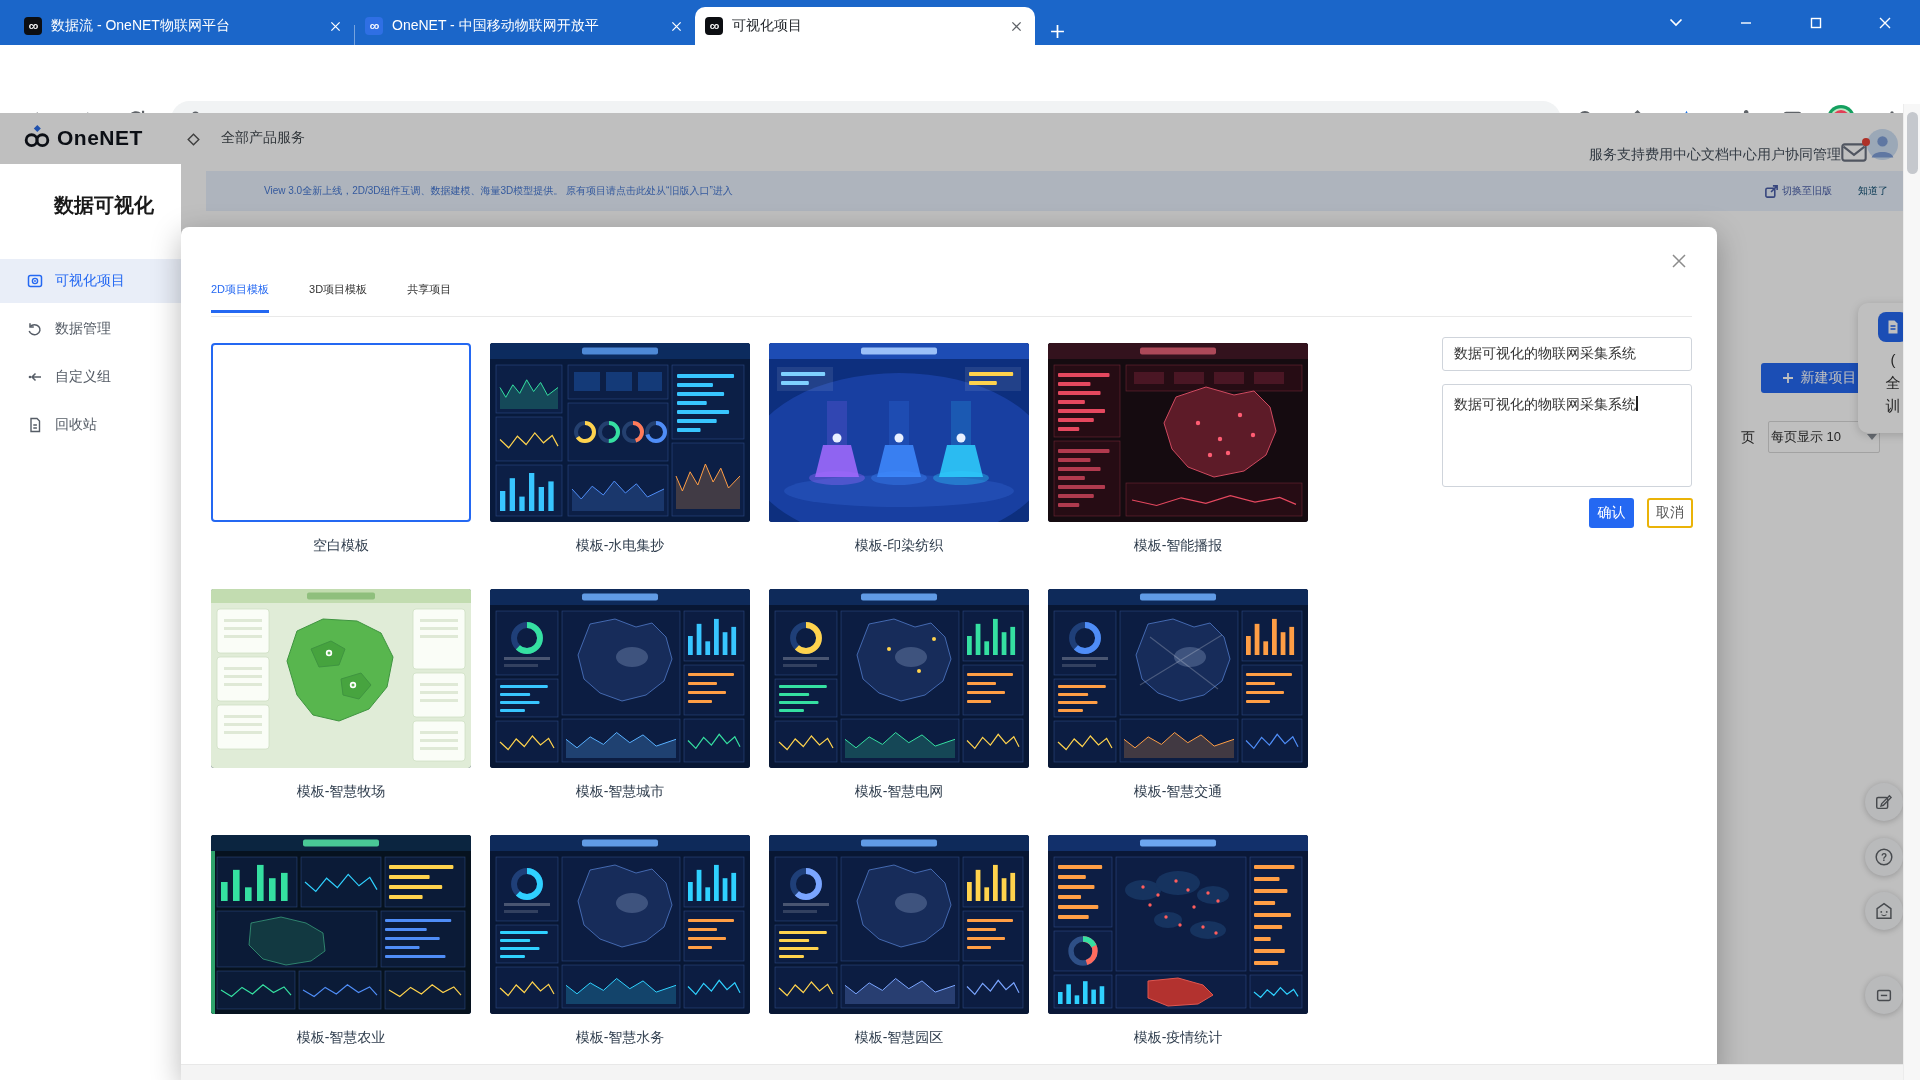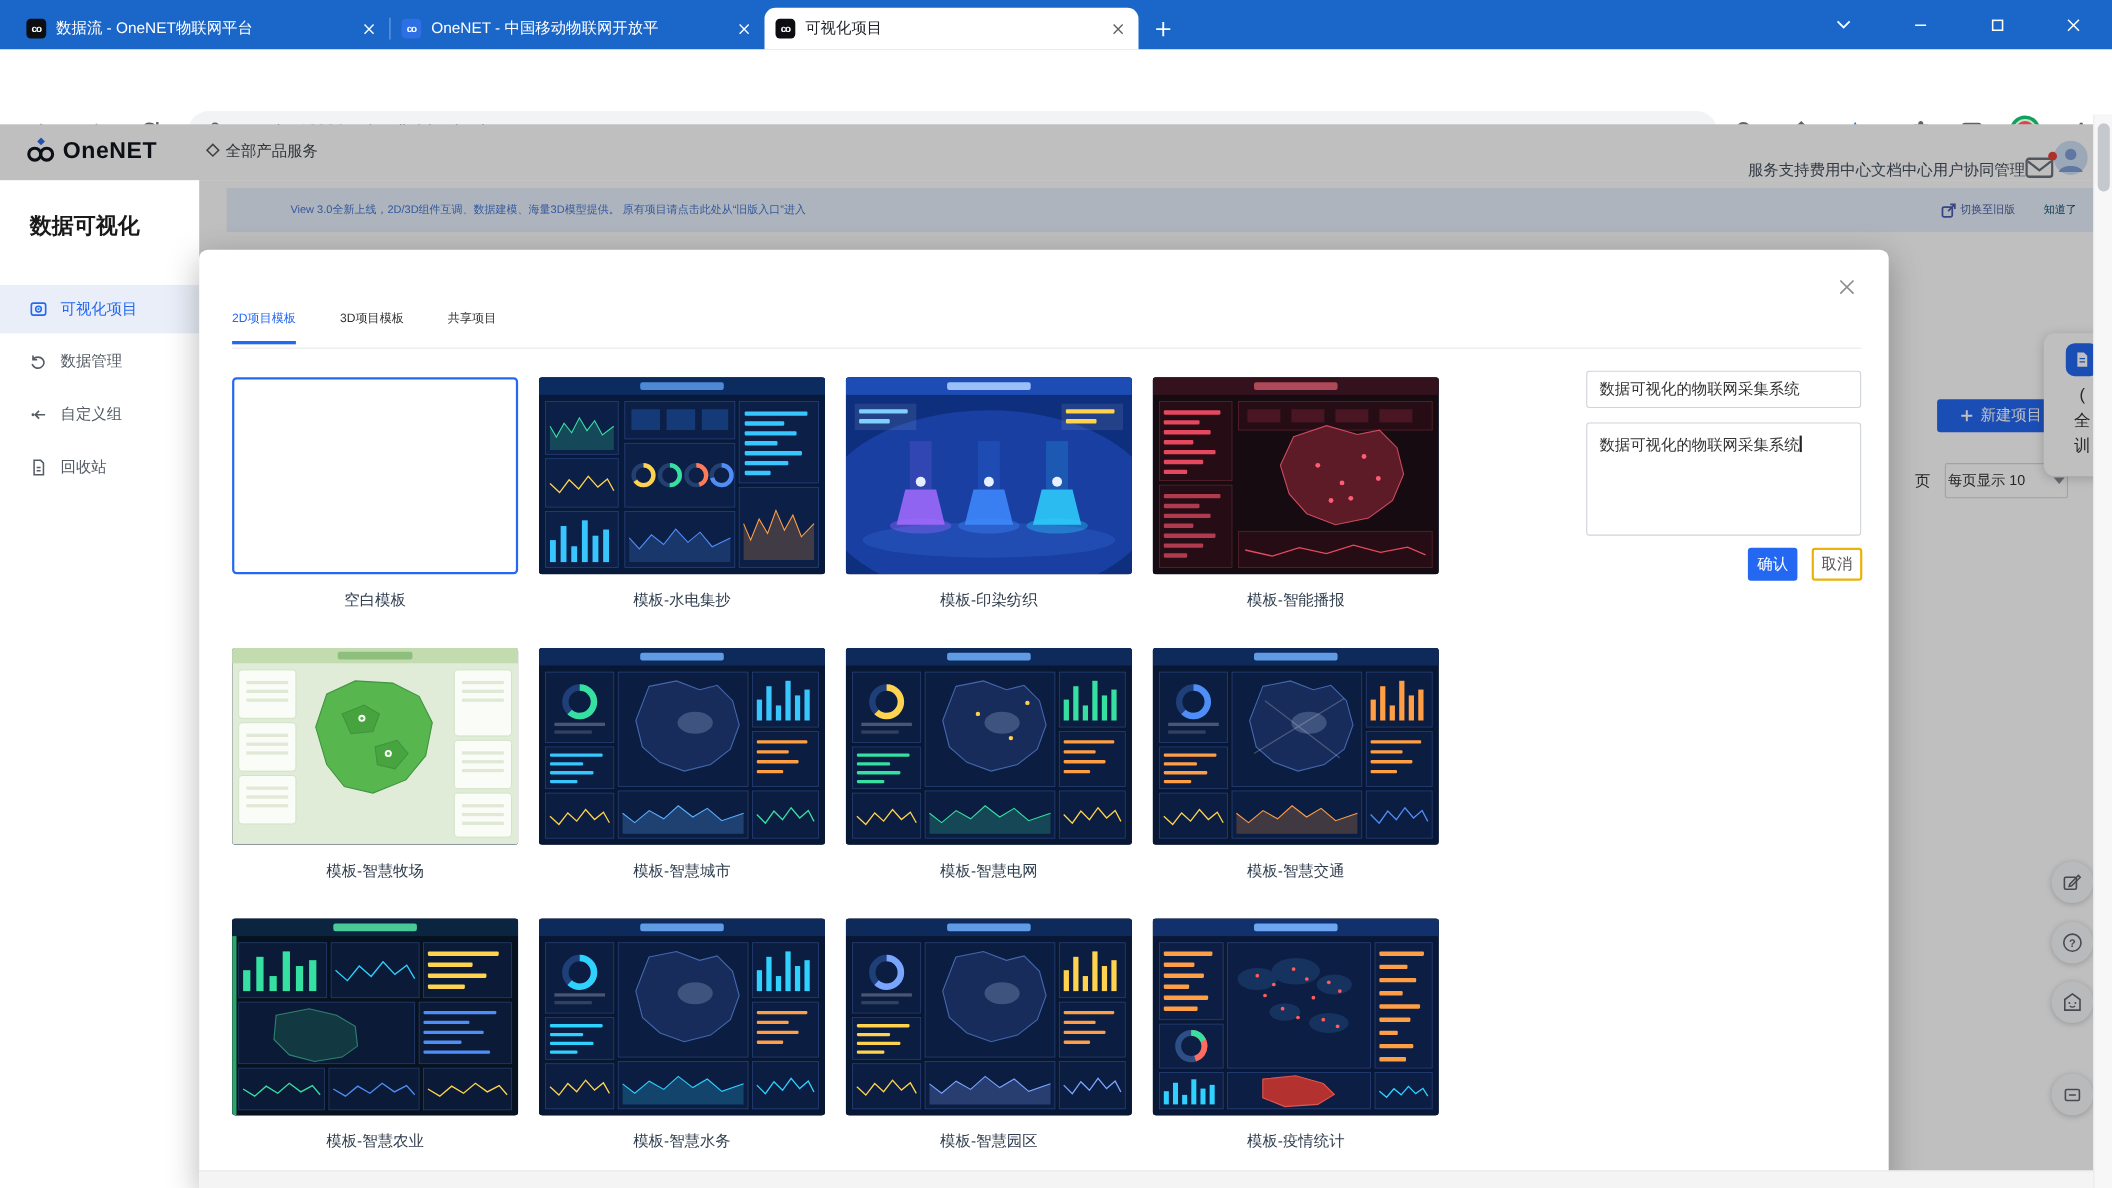--- a/index.html
+++ b/index.html
@@ -1,50 +1,50 @@
 <!DOCTYPE html>
 <html style="--accent: #2468f2; --titlebar: #1b66c9; --badge: #e94235; --bannerbg: #e8f1fc; --bannertext: #4677d2; --sideactive: #e9eef8; --star: #1a73e8;"><head>
 <meta charset="utf-8">
 <style>
   html,body{margin:0;padding:0;background:#333;}
   *{box-sizing:border-box;}
   #screen{position:relative;width:1920px;height:1080px;background:#fff;overflow:hidden;
     font-family:"Liberation Sans","DejaVu Sans",sans-serif;}
   
   #titlebar{position:absolute;left:0;top:0;width:1920px;height:45px;background:var(--titlebar,#1b66c9);}
-  #tabstrip{position:absolute;left:14px;top:7px;height:38px;display:flex;align-items:center;}
+  #tabstrip{position:absolute;left:14px;top:7px;height:38px;display:flex;align-items:flex-end;}
   .tab{width:340px;height:38px;display:flex;align-items:center;padding:0 10px;border-radius:10px 10px 0 0;
     color:#fff;font-size:14px;cursor:default;}
   .tab.active{background:#fff;color:#1f2328;}
   .tab-title{flex:1;overflow:hidden;white-space:nowrap;margin:0 9px;}
   .fav{width:18px;height:18px;border-radius:4px;display:flex;align-items:center;justify-content:center;
     font-size:9px;font-weight:bold;color:#fff;flex:none;letter-spacing:-1px;}
   .tab-close{width:18px;height:18px;display:flex;align-items:center;justify-content:center;flex:none;}
   .tab-sep{width:1px;height:20px;background:rgba(255,255,255,.4);}
   #newtab{width:28px;height:28px;margin-left:8px;display:flex;align-items:center;justify-content:center;}
   .winbtn{position:absolute;top:0;width:46px;height:45px;display:flex;align-items:center;justify-content:center;}
   #toolbar{position:absolute;left:0;top:45px;width:1920px;height:59px;background:#fff;}
   .tbtn{position:absolute;top:62px;width:24px;height:24px;display:flex;align-items:center;justify-content:center;}
   #urlbar{position:absolute;left:171px;top:56px;width:1390px;height:37px;border-radius:19px;background:#f1f3f4;
     display:flex;align-items:center;padding:0 18px;font-size:15px;color:#202124;gap:12px;}
   
   #siteheader{position:absolute;left:0;top:113px;width:1920px;height:51px;background:#fff;}
   #logo{position:absolute;left:22px;top:12px;display:flex;align-items:center;gap:5px;}
   #logotext{font-size:21px;font-weight:bold;color:#10151d;letter-spacing:0.5px;}
-  #products{position:absolute;left:186px;top:16px;display:flex;align-items:flex-start;gap:4px;font-size:14px;color:#42494f;}
+  #products{position:absolute;left:186px;top:16px;display:flex;align-items:flex-end;gap:20px;font-size:14px;color:#42494f;}
   #navlinks{position:absolute;right:22px;top:0;height:51px;display:flex;align-items:flex-end;}
   .nav-link{font-size:14px;color:#454f5b;white-space:nowrap;}
   #mailwrap{position:relative;width:26px;height:22px;}
   #mailbadge{position:absolute;right:-3px;top:-4px;width:8px;height:8px;border-radius:50%;background:var(--badge,#e94235);}
   #banner{position:absolute;left:206px;top:171px;width:1698px;height:40px;background:var(--bannerbg,#e8f1fc);
     display:flex;align-items:center;padding:0 16px 0 58px;font-size:10px;color:var(--bannertext,#4677d2);}
   #banner-right{margin-left:auto;display:flex;align-items:center;gap:26px;}
   #switch-old{display:flex;align-items:center;gap:3px;color:#4a5ea8;}
   #sidebar{position:absolute;left:0;top:164px;width:181px;height:916px;background:#fff;z-index:6;}
-  #sidebar-title{margin:28px 0 0 27px;font-size:20px;font-weight:bold;color:#1a1a1a;}
+  #sidebar-title{margin:28px 0 0 27px;font-size:20px;font-weight:bold;color:#1a1a1a;text-align:center;}
   #sidebar-items{margin-top:40px;}
   .side-item{height:44px;display:flex;align-items:center;padding-left:27px;gap:12px;font-size:14px;color:#555c66;margin-bottom:4px;}
   .side-item .sicon{width:16px;height:16px;display:flex;}
   .side-item.active{background:var(--sideactive,#e9eef8);color:var(--accent,#2468f2);}
   
   #newproj{position:absolute;left:1761px;top:363px;width:116px;height:30px;background:var(--accent,#2468f2);
     color:#fff;border-radius:3px;font-size:14px;display:flex;align-items:center;justify-content:center;gap:7px;}
   #pagetail{position:absolute;left:1741px;top:429px;font-size:14px;color:#333;}
   #pagesize{position:absolute;left:1768px;top:421px;width:112px;height:32px;border:1px solid #d9d9d9;border-radius:2px;
     background:#fff;display:flex;align-items:center;justify-content:center;gap:26px;font-size:13px;color:#333;}

